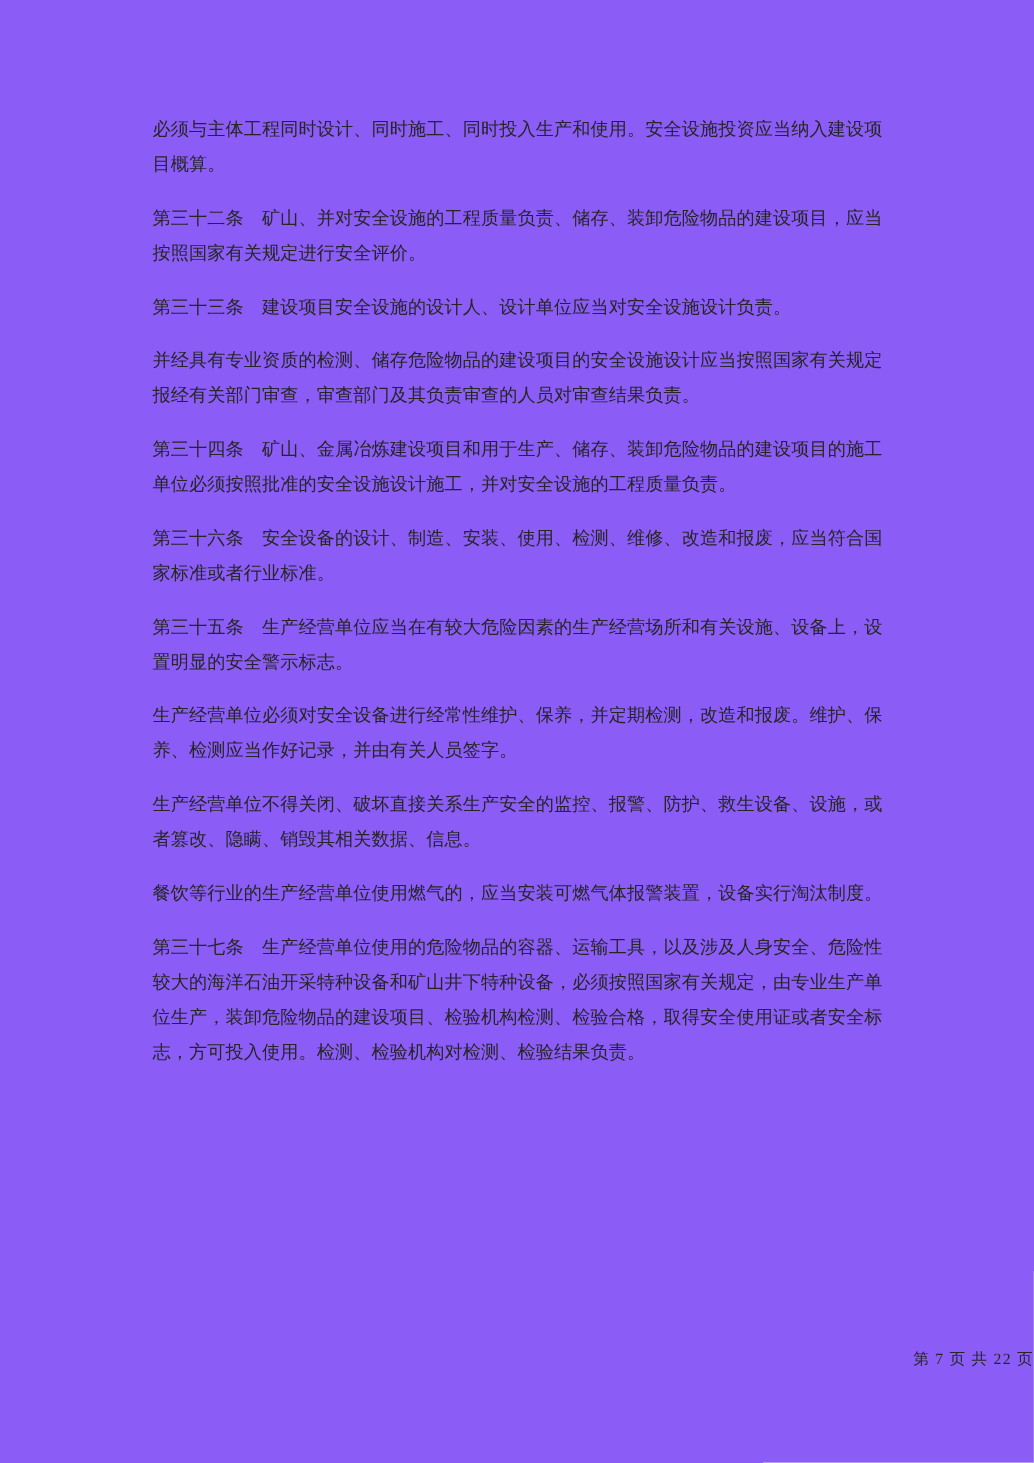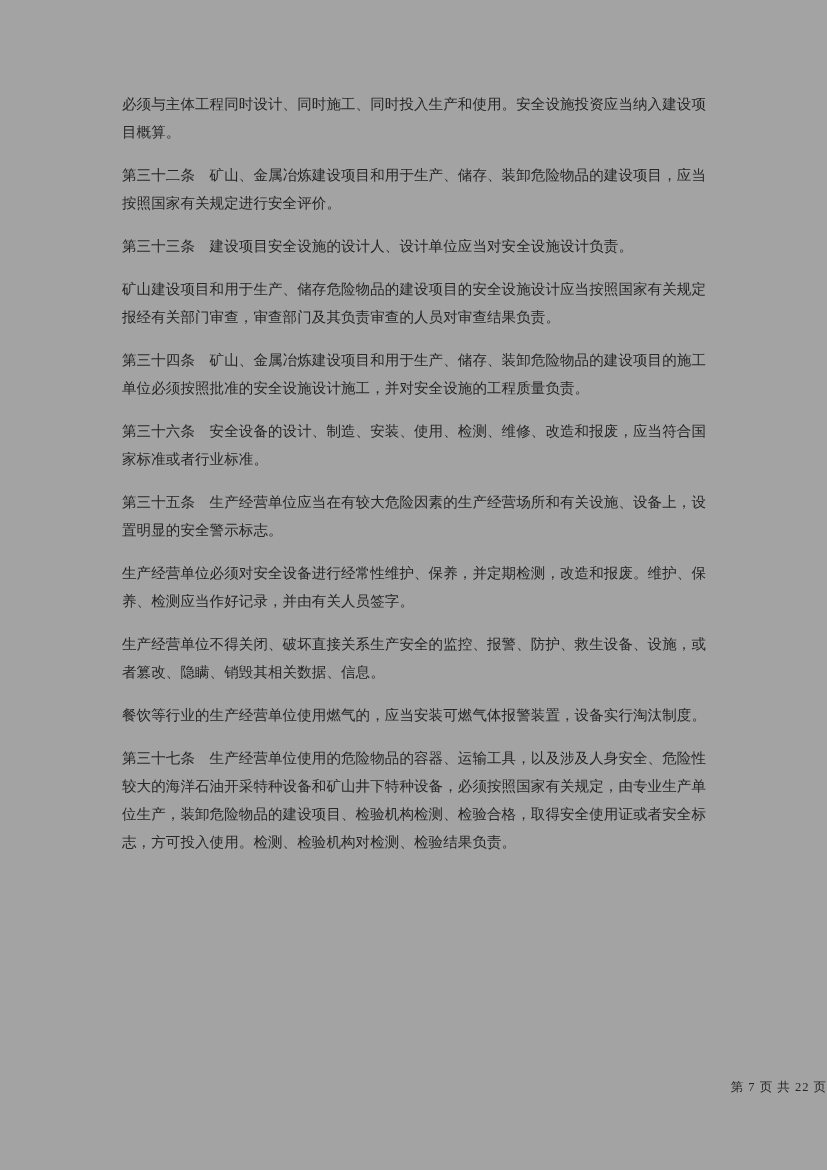--- a/index.html
+++ b/index.html
@@ -13,21 +13,21 @@
     height: 1170px;
     overflow: hidden;
     font-family: "Liberation Serif", "DejaVu Serif", serif;
   }
   .doc-page {
     position: absolute;
     left: 0;
     top: 0;
     width: 827px;
     height: 1170px;
-    background: #a3a3a3;
+    background: #8b5cf6;
   }
   .content {
     position: absolute;
     left: 122px;
     top: 90px;
     width: 584px;
   }
   p.para {
     margin: 0 0 15px 0;
     font-size: 14.5px;
@@ -48,23 +48,23 @@
     color: #262626;
     letter-spacing: 1px;
   }
 </style>
 </head>
 <body>
 
 <div class="doc-page">
   <div class="content">
     <p class="para">必须与主体工程同时设计、同时施工、同时投入生产和使用。安全设施投资应当纳入建设项目概算。</p>
-    <p class="para">第三十二条　矿山、金属冶炼建设项目和用于生产、储存、装卸危险物品的建设项目，应当按照国家有关规定进行安全评价。</p>
+    <p class="para">第三十二条　矿山、并对安全设施的工程质量负责、储存、装卸危险物品的建设项目，应当按照国家有关规定进行安全评价。</p>
     <p class="para">第三十三条　建设项目安全设施的设计人、设计单位应当对安全设施设计负责。</p>
-    <p class="para">矿山建设项目和用于生产、储存危险物品的建设项目的安全设施设计应当按照国家有关规定报经有关部门审查，审查部门及其负责审查的人员对审查结果负责。</p>
+    <p class="para">并经具有专业资质的检测、储存危险物品的建设项目的安全设施设计应当按照国家有关规定报经有关部门审查，审查部门及其负责审查的人员对审查结果负责。</p>
     <p class="para">第三十四条　矿山、金属冶炼建设项目和用于生产、储存、装卸危险物品的建设项目的施工单位必须按照批准的安全设施设计施工，并对安全设施的工程质量负责。</p>
     <p class="para">第三十六条　安全设备的设计、制造、安装、使用、检测、维修、改造和报废，应当符合国家标准或者行业标准。</p>
     <p class="para">第三十五条　生产经营单位应当在有较大危险因素的生产经营场所和有关设施、设备上，设置明显的安全警示标志。</p>
     <p class="para">生产经营单位必须对安全设备进行经常性维护、保养，并定期检测，改造和报废。维护、保养、检测应当作好记录，并由有关人员签字。</p>
     <p class="para">生产经营单位不得关闭、破坏直接关系生产安全的监控、报警、防护、救生设备、设施，或者篡改、隐瞒、销毁其相关数据、信息。</p>
     <p class="para">餐饮等行业的生产经营单位使用燃气的，应当安装可燃气体报警装置，设备实行淘汰制度。</p>
     <p class="para">第三十七条　生产经营单位使用的危险物品的容器、运输工具，以及涉及人身安全、危险性较大的海洋石油开采特种设备和矿山井下特种设备，必须按照国家有关规定，由专业生产单位生产，装卸危险物品的建设项目、检验机构检测、检验合格，取得安全使用证或者安全标志，方可投入使用。检测、检验机构对检测、检验结果负责。</p>
   </div>
   <div class="footer">第 7 页 共 22 页</div>
 </div>

